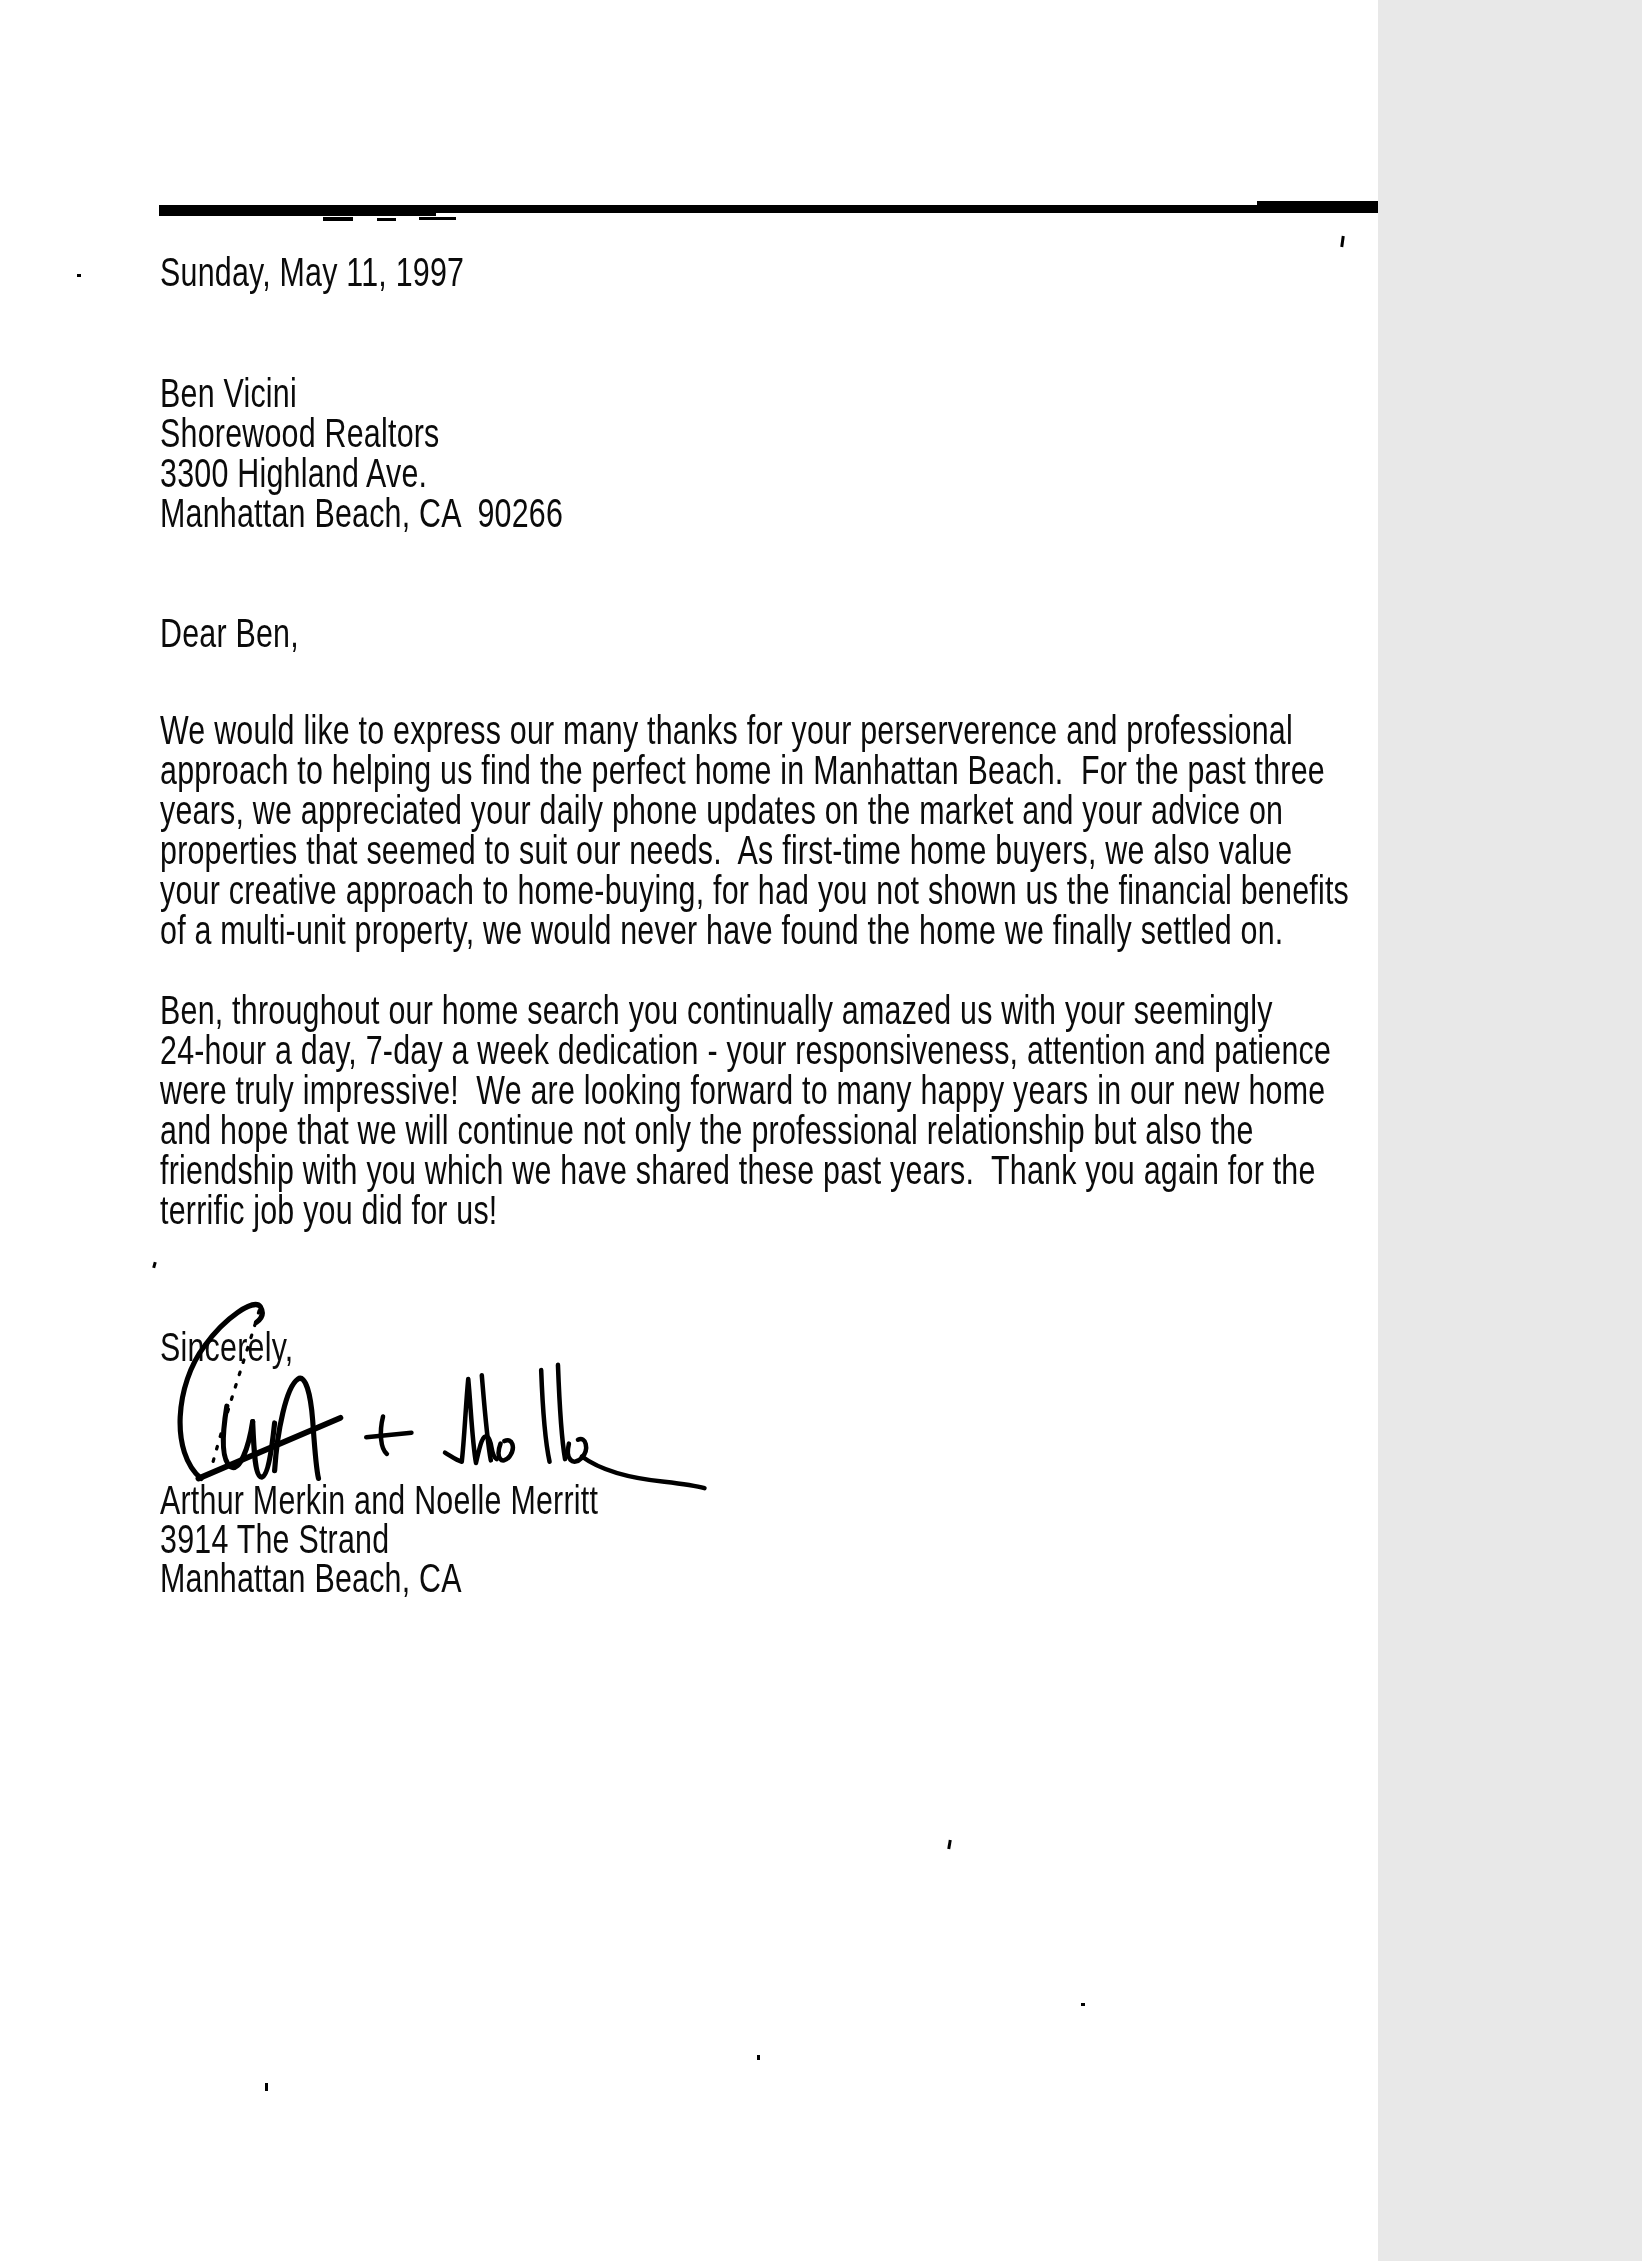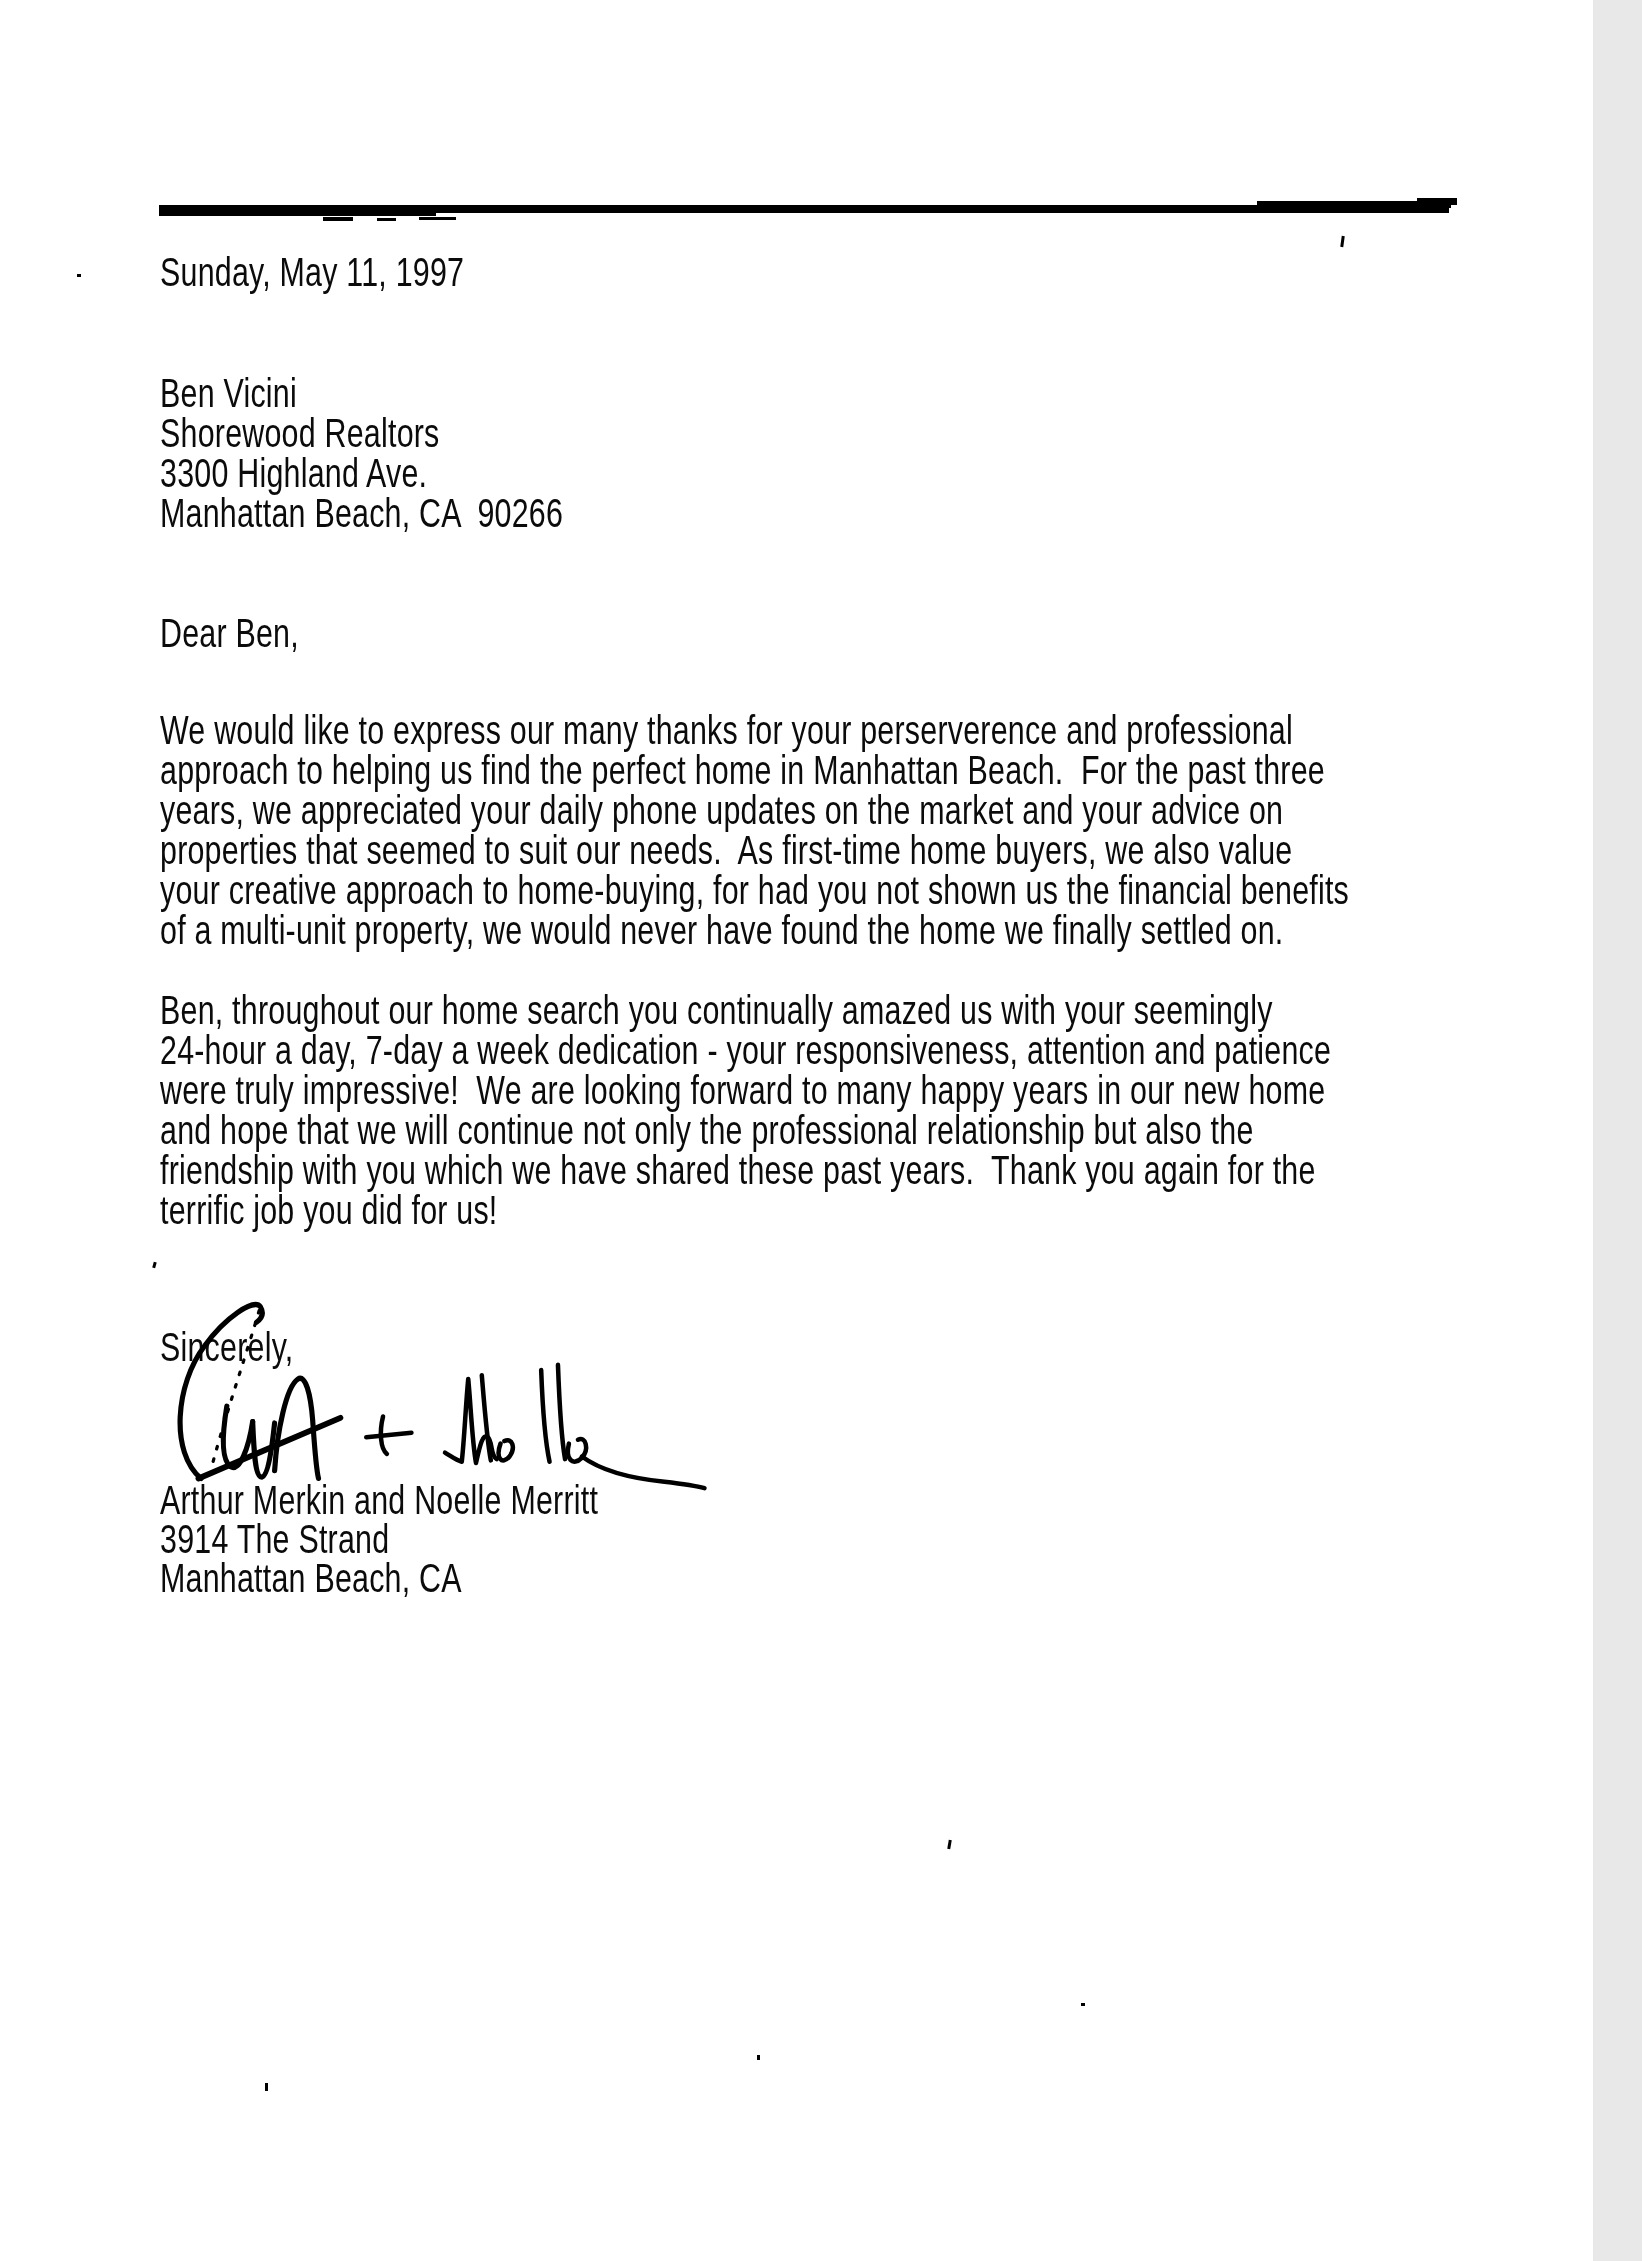--- a/index.html
+++ b/index.html
@@ -1,17 +1,17 @@
 <!DOCTYPE html>
 <html style="font-size:10.3px"><head>
 <meta charset="utf-8">
 <style>
   html,body{margin:0;padding:0;background:#e8e8e8;}
-  .page{position:relative;width:1593px;height:2261px;background:#ffffff;overflow:hidden;
-        font-family:"Liberation Sans",sans-serif;color:#0b0b0b;}
+  .page{position:relative;width:1336px;height:2261px;background:#ffffff;overflow:hidden;
+        font-family:"Liberation Sans",sans-serif;color:#0b0b0b;padding-left:42px;}
   
   .tblock{position:absolute;left:160px;font-size:40px;line-height:40px;letter-spacing:0.3px;
           transform:scaleX(.76);transform-origin:0 0;color:#0b0b0b;}
   .line{white-space:pre;}
   .footer{line-height:39px;}
   
   .bar{position:absolute;left:159px;top:205px;width:1290px;height:8.4px;background:#000;}
   .bar-hi{position:absolute;left:1257px;top:201px;width:194px;height:6.5px;background:#000;}
   .bar-hi2{position:absolute;left:1417px;top:198px;width:40px;height:6.5px;background:#000;}
   .bar-lo{position:absolute;left:159px;top:211px;width:277px;height:5.2px;background:#000;}

